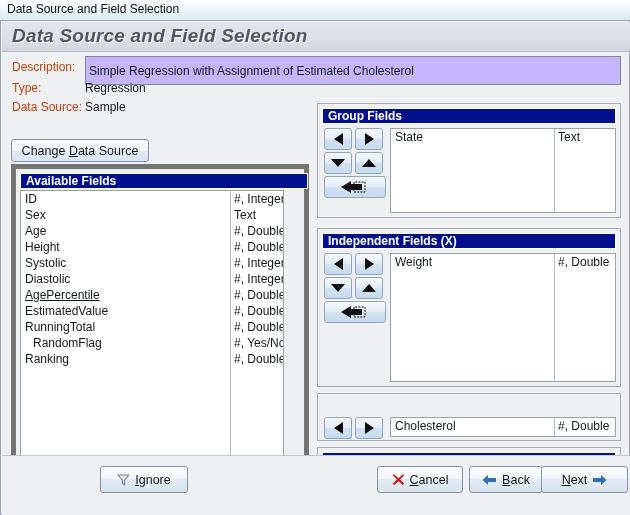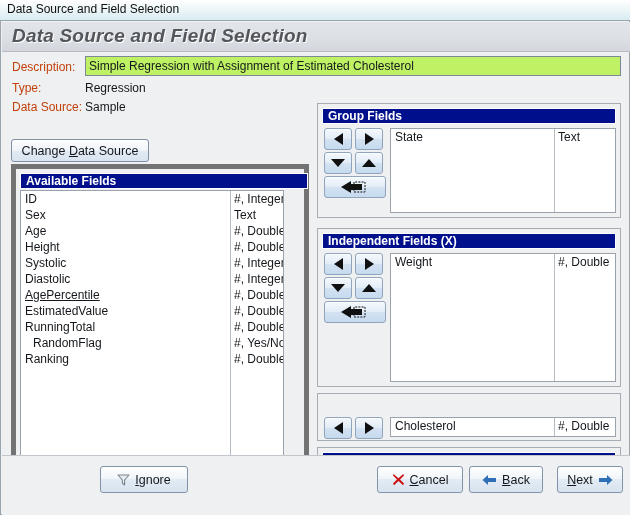--- a/index.html
+++ b/index.html
@@ -59,22 +59,22 @@
   }
   .meta-value {
     position: absolute;
     font-size: 12px;
     color: #14181c;
     font-weight: normal;
     white-space: nowrap;
   }
   #desc-label { left: 11px; top: 39px; }
   #desc-input {
-    position: absolute; left: 84px; top: 35px; width: 536px; height: 20px;
-    background: #bef264;
+    position: absolute; left: 84px; top: 35px; width: 536px; height: 29px;
+    background: #c4b5fd;
     border: 1px solid #7d8894;
     box-sizing: border-box;
     font-family: "Liberation Sans", sans-serif;
     font-size: 12px;
     color: #14181c;
     padding: 0 3px;
     line-height: 17px;
     outline: none;
   }
   #type-label { left: 11px; top: 60px; }
@@ -485,21 +485,21 @@
       <span><span id="ft-ignore"><span class="ul">I</span>gnore</span></span>
     </div>
 
     <div class="footer-btn" style="left:467px; width:74px;">
       <svg width="15" height="12" viewBox="0 0 15 12">
         <path d="M6 1 L0.5 6 L6 11 L6 8 L14 8 L14 4 L6 4 Z" fill="#2f6fb5"></path>
       </svg>
       <span><span id="ft-back"><span class="ul">B</span>ack</span></span>
     </div>
 
-    <div class="footer-btn" style="left:555px; width:66px;">
+    <div class="footer-btn" style="left:539px; width:87px;">
       <span><span id="ft-next"><span class="ul">N</span>ext</span></span>
       <svg width="15" height="12" viewBox="0 0 15 12">
         <path d="M9 1 L14.5 6 L9 11 L9 8 L1 8 L1 4 L9 4 Z" fill="#2f6fb5"></path>
       </svg>
     </div>
   </div>
 
 </div>
 
 </body></html>

